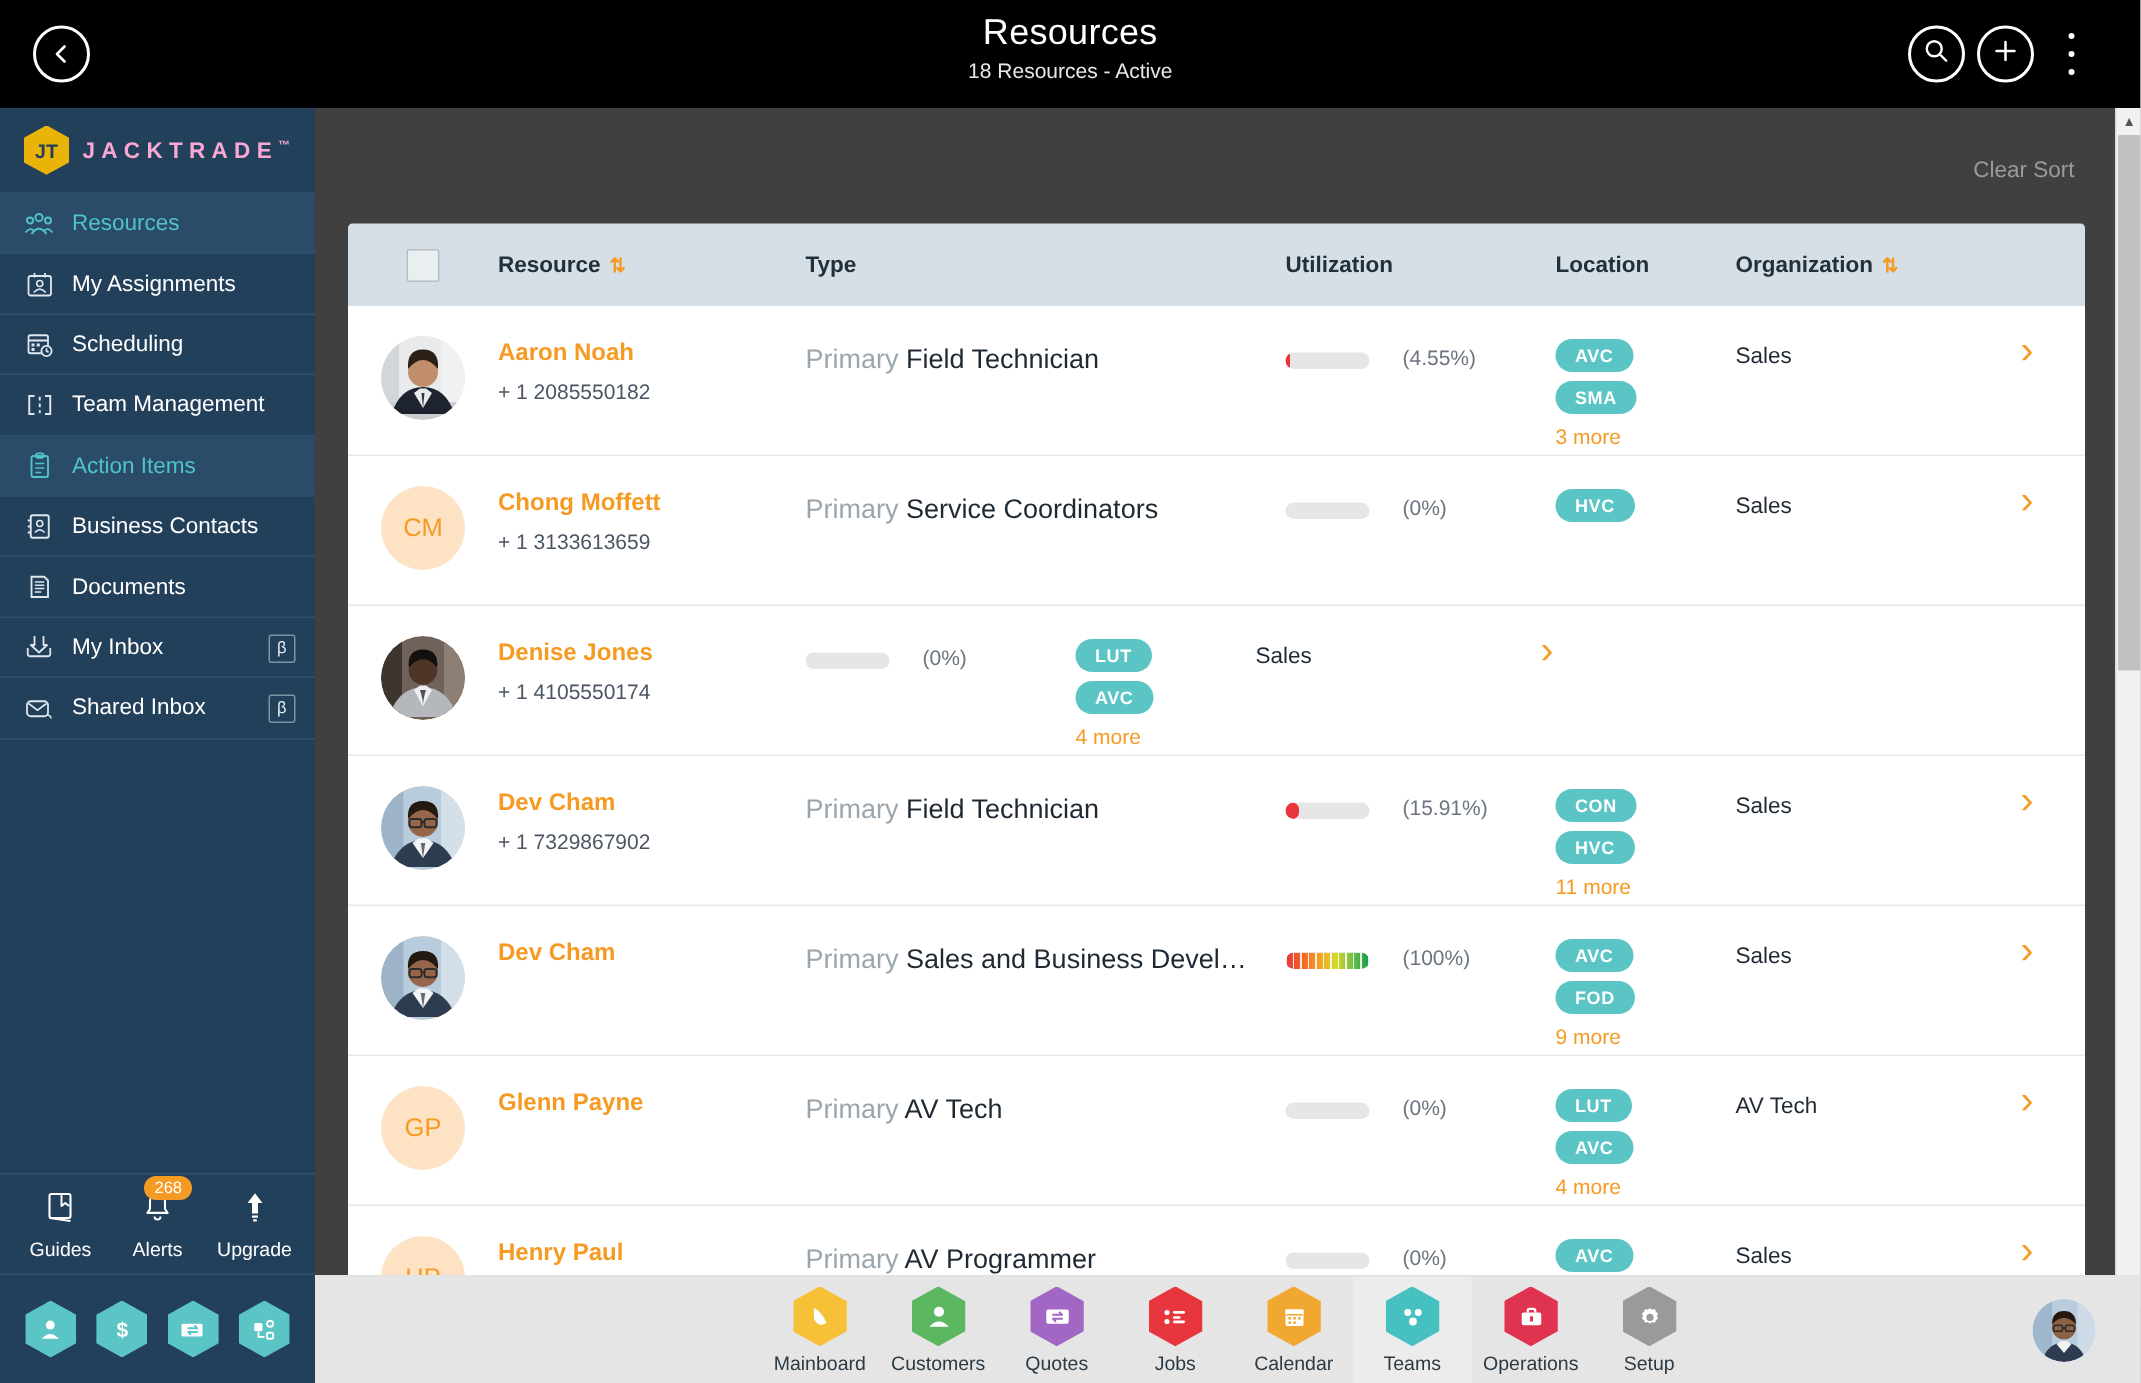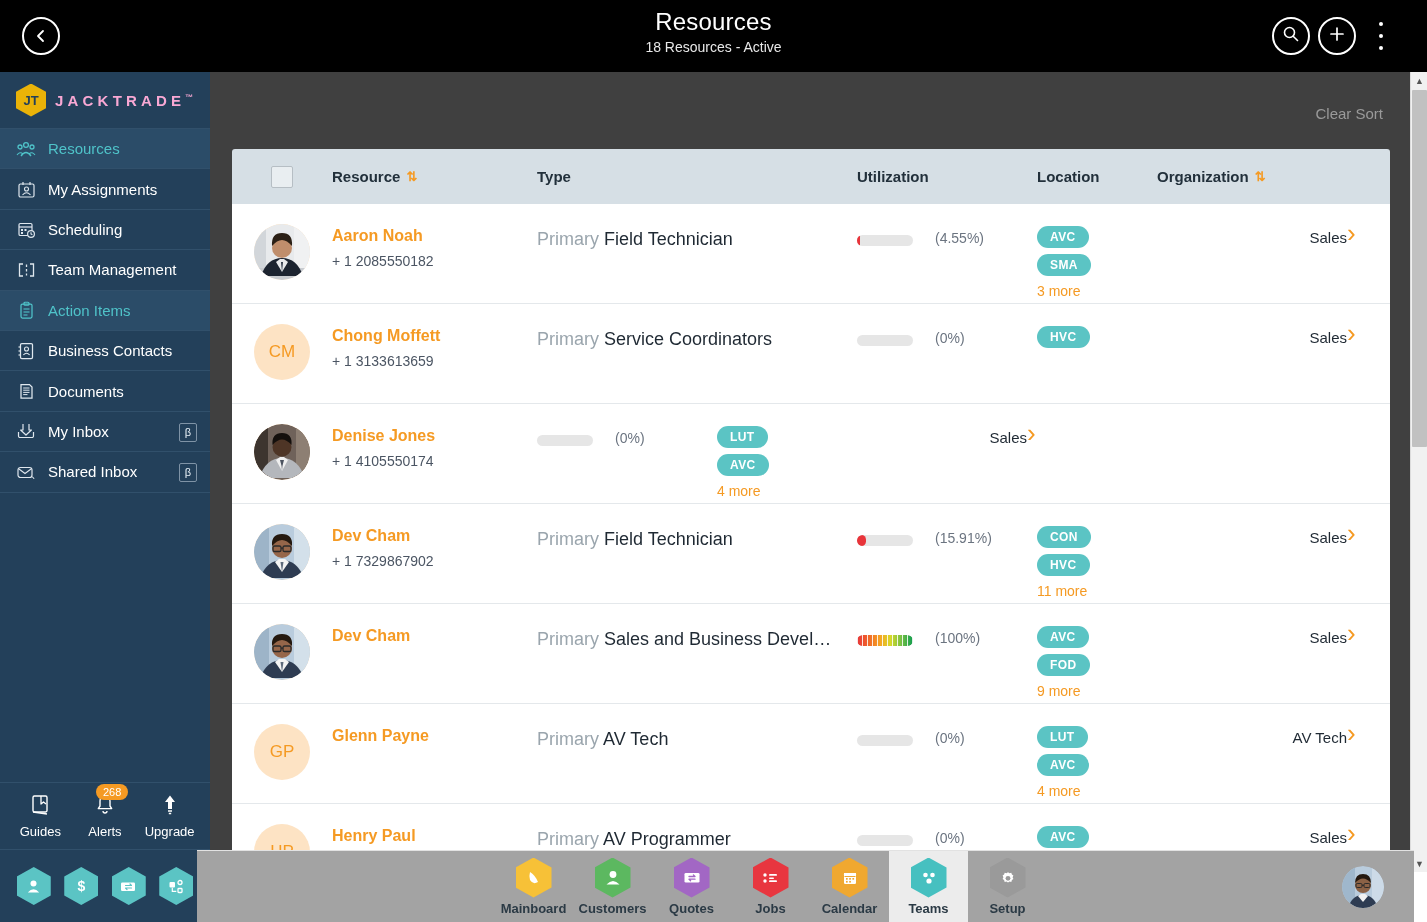--- a/index.html
+++ b/index.html
@@ -176,21 +176,21 @@
       repeating-linear-gradient(90deg, rgba(255,255,255,.85) 0 1px, rgba(255,255,255,0) 1px 5px),
       linear-gradient(90deg,#e8343a 0%,#f06a28 22%,#f5a623 42%,#d6d82a 60%,#7cc143 78%,#0f9d4f 100%);
   }
   .util-pct { font-size: 14px; color: #6b7480; }
   .loc-cell { display: flex; flex-direction: column; align-items: flex-start; gap: 6px; padding-top: 6px;}
   .tag {
     background: #5bc4c4; color: #fff; font-size: 12px; font-weight: bold;
     border-radius: 11px; padding: 4px 13px; letter-spacing: .4px;
   }
   .more-link { color: #f59a23; font-size: 14px; cursor: pointer; margin-top: 1px; }
-  .org-cell { font-size: 15px; color: #1f2933; padding-top: 9px; text-align: right; }
+  .org-cell { font-size: 15px; color: #1f2933; padding-top: 9px; }
   .row-arrow {
     color: #f59a23; font-size: 26px; line-height: 1; cursor: pointer; padding-top: 6px;
     font-weight: 300;
   }
 
   
   .vscroll {
     position: absolute; right: 0; top: 72px; width: 17px; height: 800px;
     background: #f1f1f1; border-left: 1px solid #dcdcdc;
   }
@@ -201,23 +201,23 @@
   }
   .vscroll-arrow.up { top: 0; }
   .vscroll-arrow.down { bottom: 0; }
   .vscroll-thumb {
     position: absolute; left: 1px; top: 18px; width: 15px; height: 357px;
     background: #c1c1c1; border-radius: 1px; cursor: pointer;
   }
 
   
   .bottombar {
-    position: absolute; left: 197px; bottom: 0; width: 1217px; height: 72px;
-    background: #a3a3a3; border-top: 1px solid #e2e2e2;
-    display: flex; align-items: center; font-weight: bold;
+    position: absolute; left: 210px; bottom: 0; width: 1217px; height: 72px;
+    background: #e5e5e5; border-top: 1px solid #e2e2e2;
+    display: flex; align-items: center;
   }
   .bn-group { display: flex; align-items: center; margin-left: 297px; }
   .bn-item {
     width: 79px; height: 72px; display: flex; flex-direction: column;
     align-items: center; justify-content: center; cursor: pointer; gap: 3px;
   }
   .bn-item.active { background: #ececec; }
   .bn-hex {
     width: 36px; height: 40px;
     clip-path: polygon(50% 0%, 100% 25%, 100% 75%, 50% 100%, 0% 75%, 0% 25%);
@@ -820,20 +820,30 @@
         <div class="bn-hex" style="background:#46c0c0">
           <svg width="20" height="20" viewBox="0 0 20 20">
             <circle cx="6.5" cy="7" r="2.3" fill="#fff"></circle>
             <circle cx="13.5" cy="7" r="2.3" fill="#fff"></circle>
             <circle cx="10" cy="13" r="2.6" fill="#fff"></circle>
           </svg>
         </div>
                  <div class="bn-label">Teams</div>
       </div>
       <div class="bn-item">
+        <div class="bn-hex" style="background:#e0334f">
+          <svg width="20" height="20" viewBox="0 0 20 20">
+            <rect x="3.5" y="7" width="13" height="8.5" rx="1.2" fill="#fff"></rect>
+            <path d="M7.5 7 v-1.3 a1.2 1.2 0 0 1 1.2 -1.2 h2.6 a1.2 1.2 0 0 1 1.2 1.2 V7" fill="none" stroke="#fff" stroke-width="1.5"></path>
+            <rect x="9" y="9.5" width="2" height="3.5" fill="#e0334f"></rect>
+          </svg>
+        </div>
+                 <div class="bn-label">Operations</div>
+      </div>
+      <div class="bn-item">
         <div class="bn-hex" style="background:#9a9a9a">
           <svg width="20" height="20" viewBox="0 0 20 20">
             <path d="M10 4.2 l1.5 1 1.8 -.5 .6 1.8 1.5 1.1 -.8 1.7 .8 1.7 -1.5 1.1 -.6 1.8 -1.8 -.5 -1.5 1 -1.5 -1 -1.8 .5 -.6 -1.8 -1.5 -1.1 .8 -1.7 -.8 -1.7 1.5 -1.1 .6 -1.8 1.8 .5 z" fill="#fff"></path>
             <circle cx="10" cy="10.3" r="2.4" fill="#9a9a9a"></circle>
           </svg>
         </div>
                  <div class="bn-label">Setup</div>
       </div>
     </div>
   <div class="bottom-avatar">

